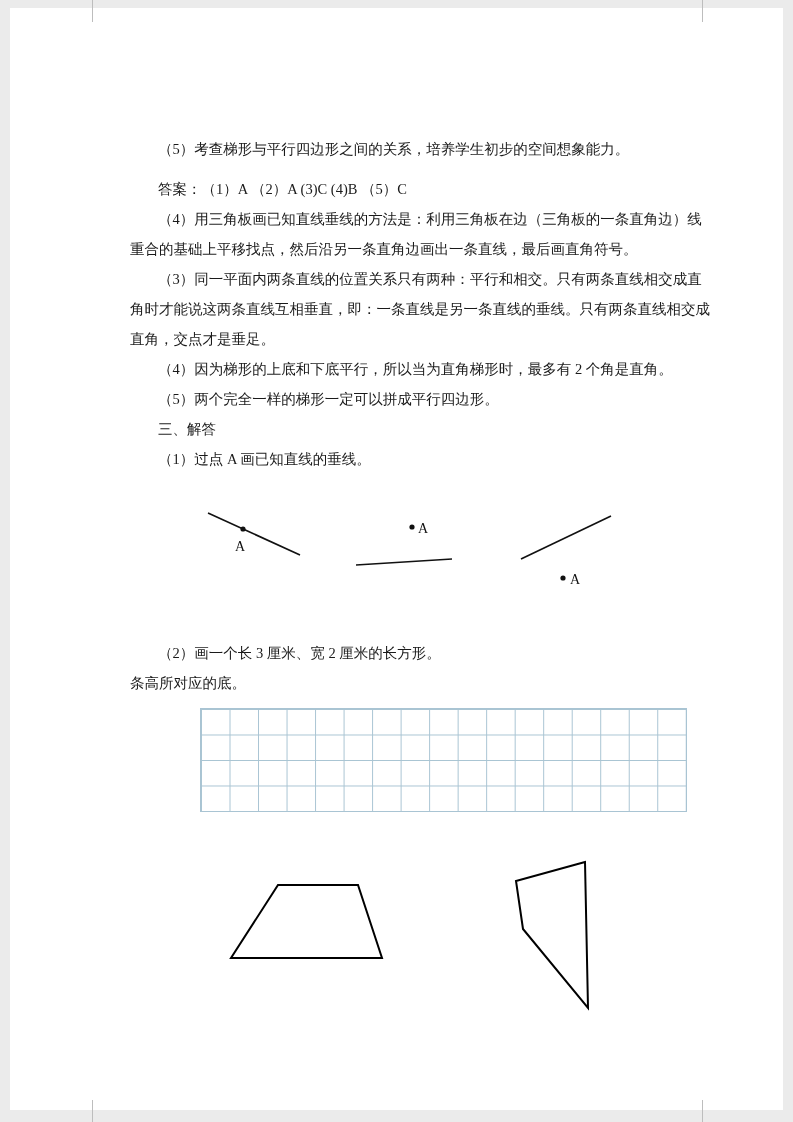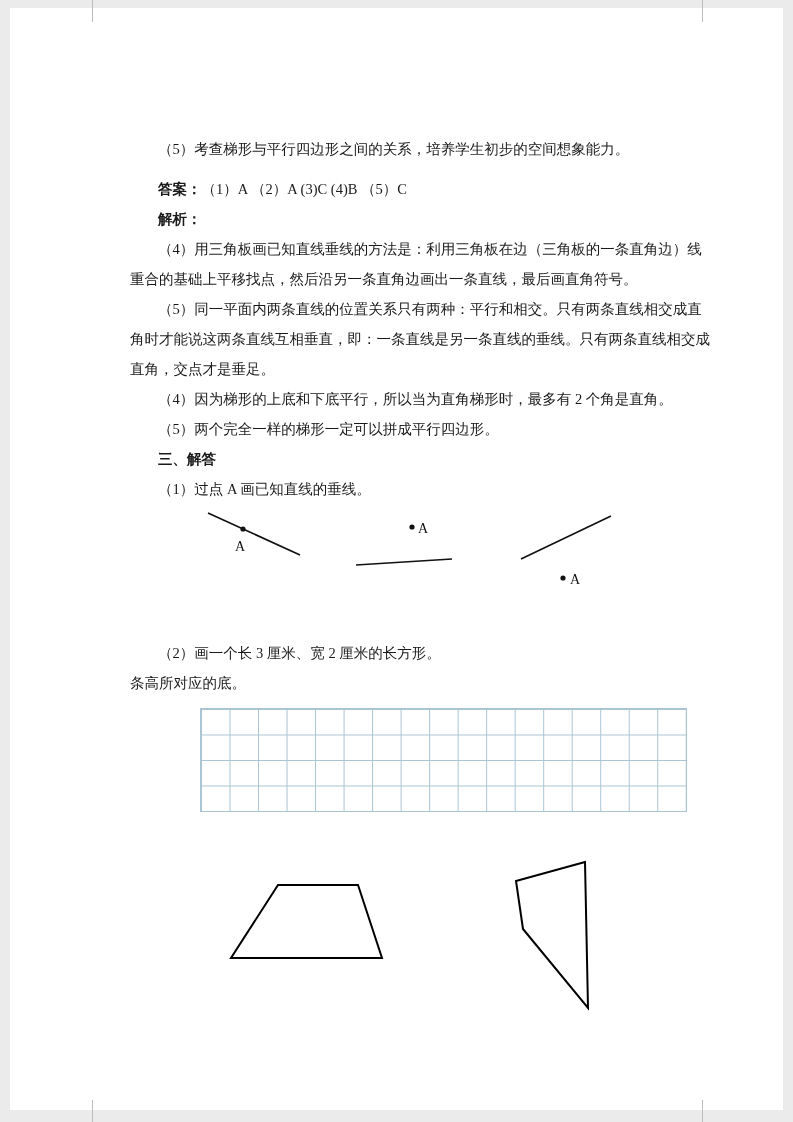--- a/index.html
+++ b/index.html
@@ -33,21 +33,21 @@
   }
   .line {
     height: 30px;
     line-height: 30px;
     font-size: 14.5px;
     white-space: nowrap;
     color: #1a1a1a;
   }
   .line.indent { padding-left: 28px; }
   .line.gap { margin-top: 10px; }
-  .seg-bold { font-weight: bold; text-align: right; }
+  .seg-bold { font-weight: normal; text-align: right; }
   .figure-svg {
     position: absolute;
     left: 0;
   }
   .svg-label {
     font-family: "Liberation Serif", "DejaVu Serif", serif;
     font-size: 14px;
     fill: #111;
   }
   .grid-paper {
@@ -60,24 +60,23 @@
   }
 </style>
 </head>
 <body>
 
 <div class="page">
 
   <div class="text-block" style="top: 82px;" id="block-top">
       <div class="line indent"><span class="">（5）考查梯形与平行四边形之间的关系，培养学生初步的空间想象能力。</span></div>
       <div class="line indent gap"><span class="seg-bold">答案：</span><span class="">（1）A （2）A (3)C (4)B （5）C</span></div>
-      <div class="line indent"><span class="seg-bold">解析：</span></div>
       <div class="line indent"><span class="">（4）用三角板画已知直线垂线的方法是：利用三角板在边（三角板的一条直角边）线</span></div>
       <div class="line"><span class="">重合的基础上平移找点，然后沿另一条直角边画出一条直线，最后画直角符号。</span></div>
-      <div class="line indent"><span class="">（5）同一平面内两条直线的位置关系只有两种：平行和相交。只有两条直线相交成直</span></div>
+      <div class="line indent"><span class="">（3）同一平面内两条直线的位置关系只有两种：平行和相交。只有两条直线相交成直</span></div>
       <div class="line"><span class="">角时才能说这两条直线互相垂直，即：一条直线是另一条直线的垂线。只有两条直线相交成</span></div>
       <div class="line"><span class="">直角，交点才是垂足。</span></div>
       <div class="line indent"><span class="">（4）因为梯形的上底和下底平行，所以当为直角梯形时，最多有 2 个角是直角。</span></div>
       <div class="line indent"><span class="">（5）两个完全一样的梯形一定可以拼成平行四边形。</span></div>
       <div class="line indent"><span class="seg-bold">三、解答</span></div>
       <div class="line indent"><span class="">（1）过点 A 画已知直线的垂线。</span></div>
     </div>
 
   <svg class="figure-svg" style="top: 495px;" width="793" height="108" viewBox="0 0 793 108">
 

